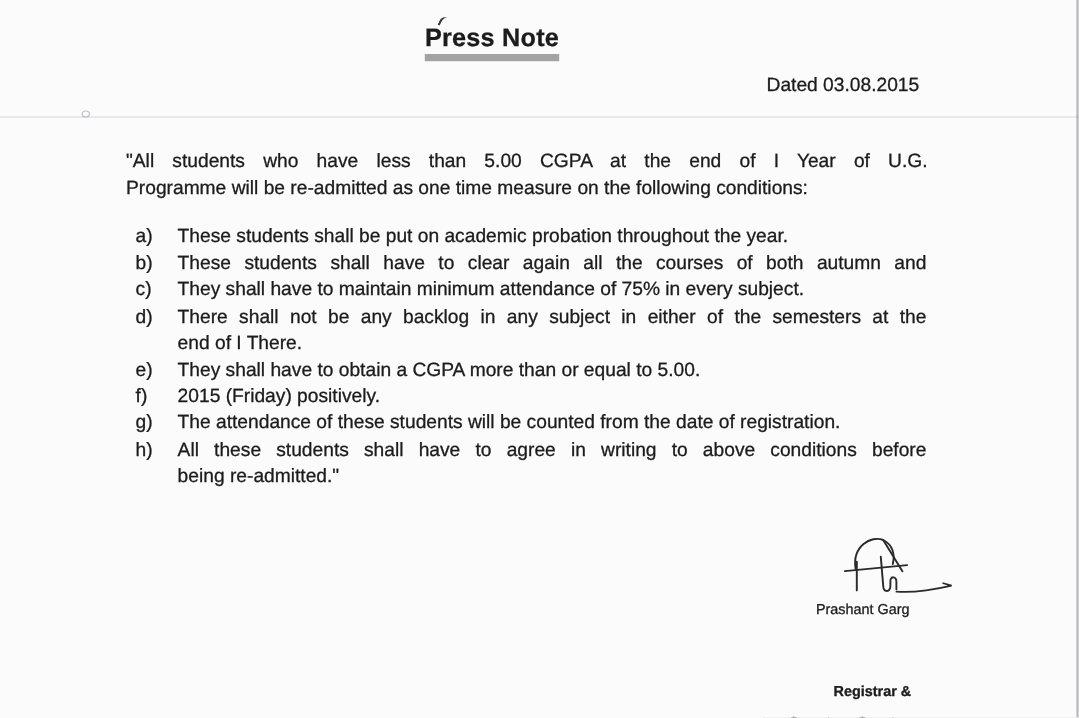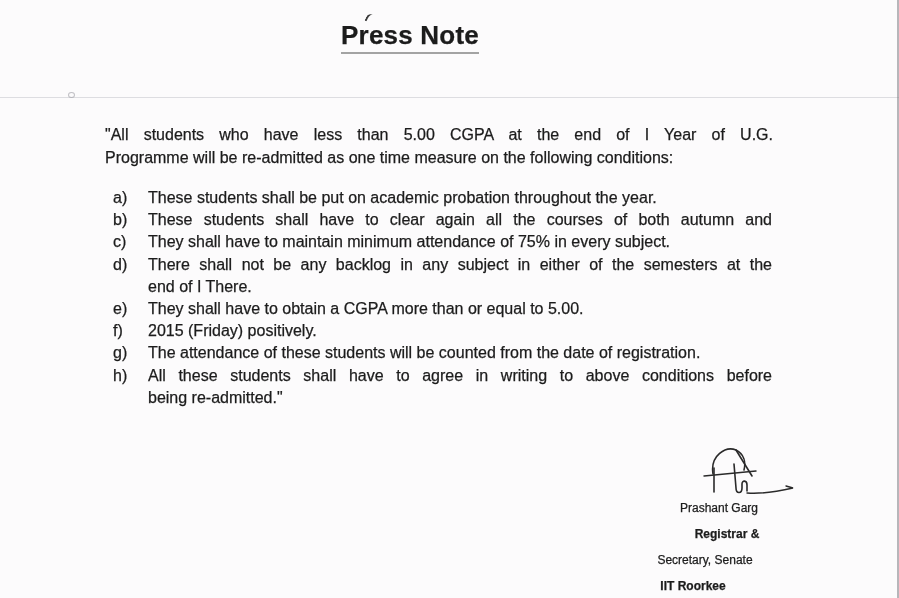--- a/index.html
+++ b/index.html
@@ -9,22 +9,22 @@
     background:#fcfbfc;
     overflow:hidden;
     font-family:"Liberation Sans", sans-serif;
     color:#1c1c1c;
     -webkit-text-stroke:0.25px #1c1c1c;
   }
   
   .title-wrap{position:absolute;top:20px;left:0;width:820px;text-align:center;}
   .title{
     display:inline-block;
-    font-size:26px;font-weight:bold;
-    border-bottom:2px solid #a3a3a3;
+    font-size:21px;font-weight:bold;
+    border-bottom:6px solid #a3a3a3;
     padding-bottom:1px;letter-spacing:0.2px;
   }
   .title-tick{
     position:absolute;left:366px;top:14px;width:7px;height:9px;
     border-left:2px solid #3a3a3a;border-radius:60% 0 0 0;
     transform:rotate(26deg);
   }
   
   .dateline{position:absolute;top:63px;right:133px;font-size:16px;}
   
@@ -33,38 +33,39 @@
   .just{text-align:justify;text-align-last:justify;text-justify:inter-word;}
   
   .conditions{position:absolute;left:113px;top:187px;width:660px;font-size:16px;line-height:22.2px;}
   .row{display:flex;align-items:flex-start;}
   .lbl{flex:0 0 35px;}
   .txt{flex:0 0 624px;width:624px;}
   
   .sig-scribble{position:absolute;left:700px;top:446px;width:100px;height:55px;}
   .sig-block{position:absolute;left:602px;top:495px;width:210px;text-align:center;font-size:12px;line-height:26px;}
   .sig-name{position:relative;left:12px;}
-  .sig-t0{position:relative;left:20px;font-weight:bold;}
+  .sig-t0{position:relative;left:20px;font-weight:bold;margin-top:42px;}
   .sig-t1{position:relative;left:-2px;font-weight:normal;}
   .sig-t2{position:relative;left:-14px;font-weight:bold;}
   
   .scan-line{position:absolute;left:0;top:97px;width:899px;height:1px;background:#d7d7dc;opacity:.85;}
   .scan-speck{position:absolute;left:68px;top:92px;width:5px;height:4px;border:1px solid #9a9aa0;border-radius:50%;opacity:.6;}
   .edge-shadow{position:absolute;right:0;top:0;width:2px;height:598px;background:#7d7d84;opacity:.55;}
 </style>
 </head>
 <body>
 
 <div class="page">
 
   <div class="title-tick"></div>
   <div class="title-wrap">
     <span class="title">Press Note</span>
   </div>
 
+  <div class="dateline">Dated 03.08.2015</div>
 
   <div class="intro">
     <span class="ln just">"All students who have less than 5.00 CGPA at the end of I Year of U.G.</span>
     <span class="ln">Programme will be re-admitted as one time measure on the following conditions:</span>
   </div>
 
   <div class="conditions">
     <div class="row">
       <span class="lbl">a)</span>
       <span class="txt">

